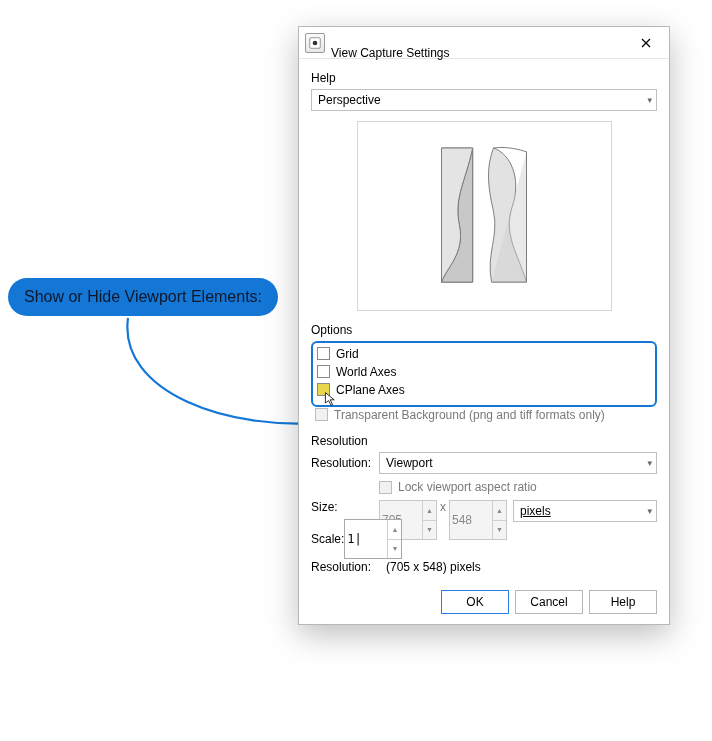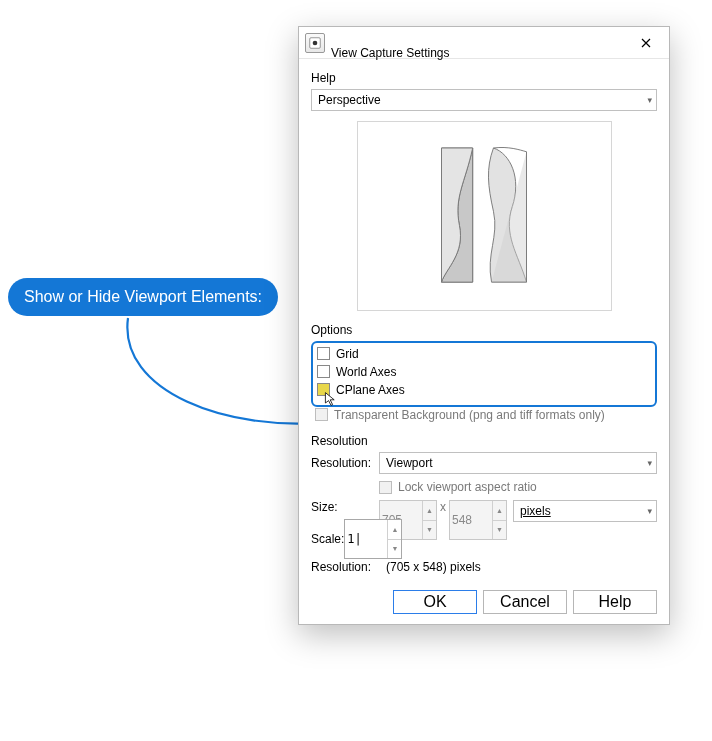--- a/index.html
+++ b/index.html
@@ -119,32 +119,32 @@
   .unit-w { flex:1; margin-left:6px; position:relative;text-decoration:underline; }
   .scale-row { margin-top:6px; display:flex; align-items:center; height:22px; }
   .scale-row .num-input { width:58px; }
   .caret-text { font-family: monospace; }
   .res-readout { margin-top:10px; display:flex; }
   .res-readout .lab { width:75px; }
   .buttons {
     margin-top:16px; display:flex; justify-content:flex-end; gap:6px;
   }
   .btn {
-    width:84px; height:24px; border:1px solid #b6b6b6; background:#fff;
+    width:68px; height:24px; border:1px solid #b6b6b6; background:#fff;
     display:flex; align-items:center; justify-content:center;
-    font-size:16px;
+    font-size:12px;
   }
   .btn:first-child { border-color:#2b7de9; }
 
   
   .callout {
     position:absolute;
     left: 8px; top: 278px;
     background:#1477d6;
-    color:#ffffff;
+    color:#0f172a;
     font-size:16px;
     padding: 10px 16px;
     border-radius: 22px;
     white-space:nowrap;
   }
   svg.arrow {
     position:absolute;
     left: 98px; top: 312px;
     width: 260px; height: 130px;
     overflow:visible;

